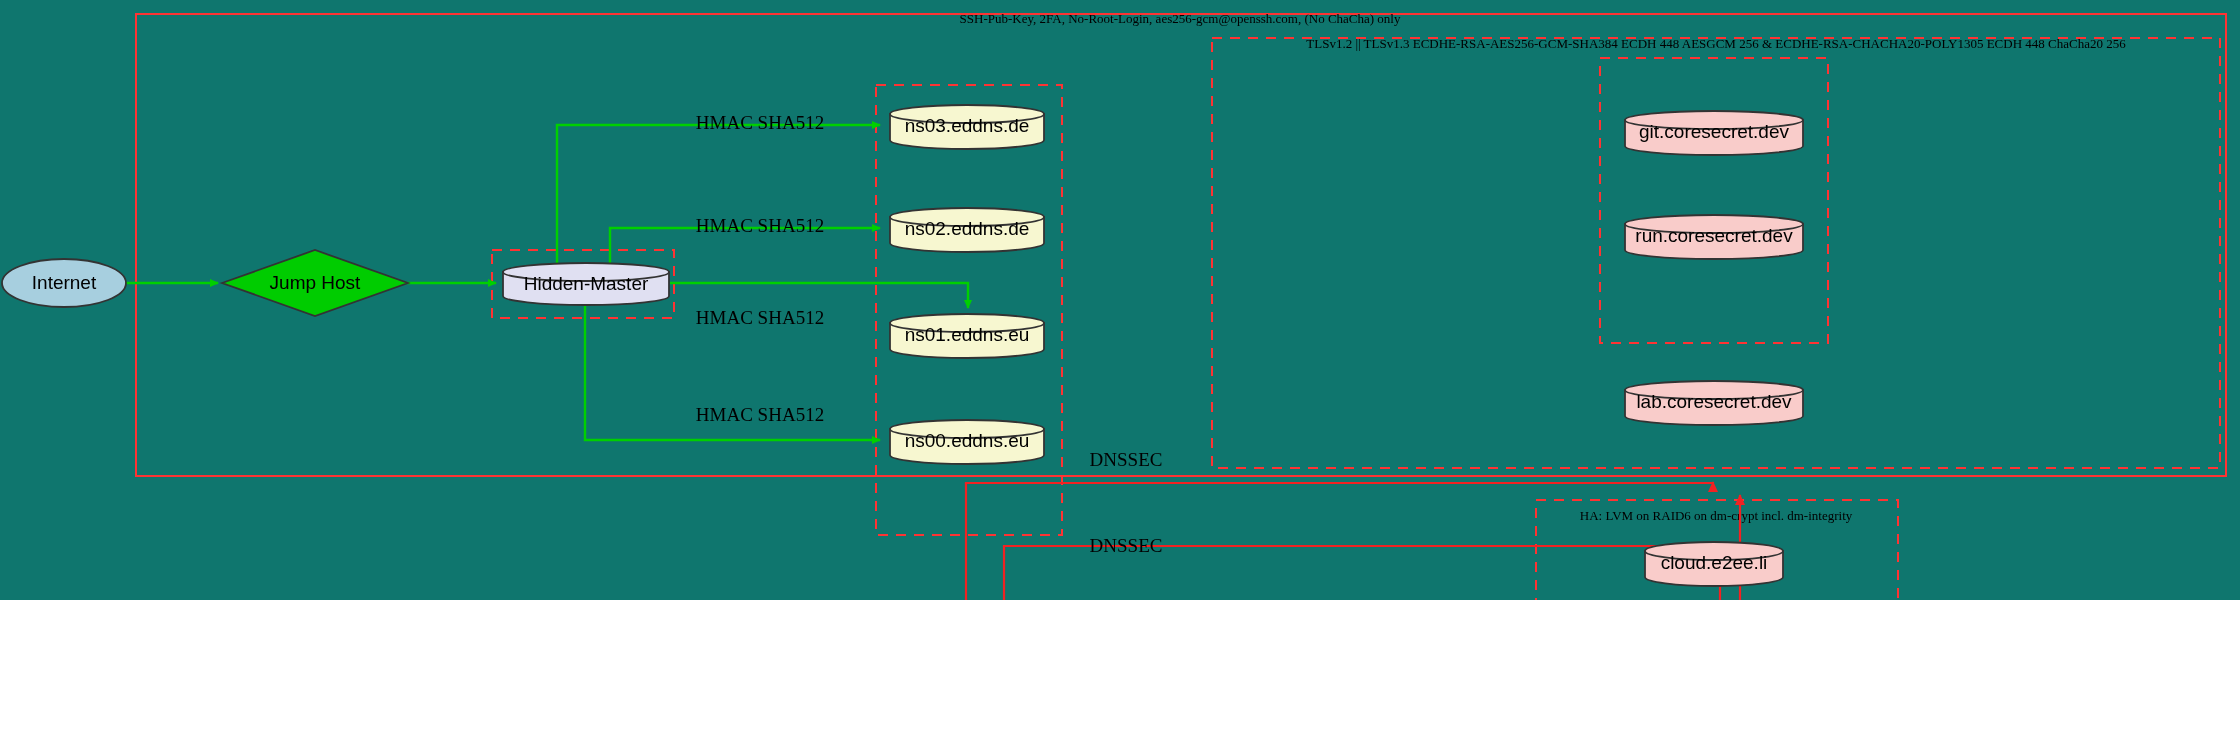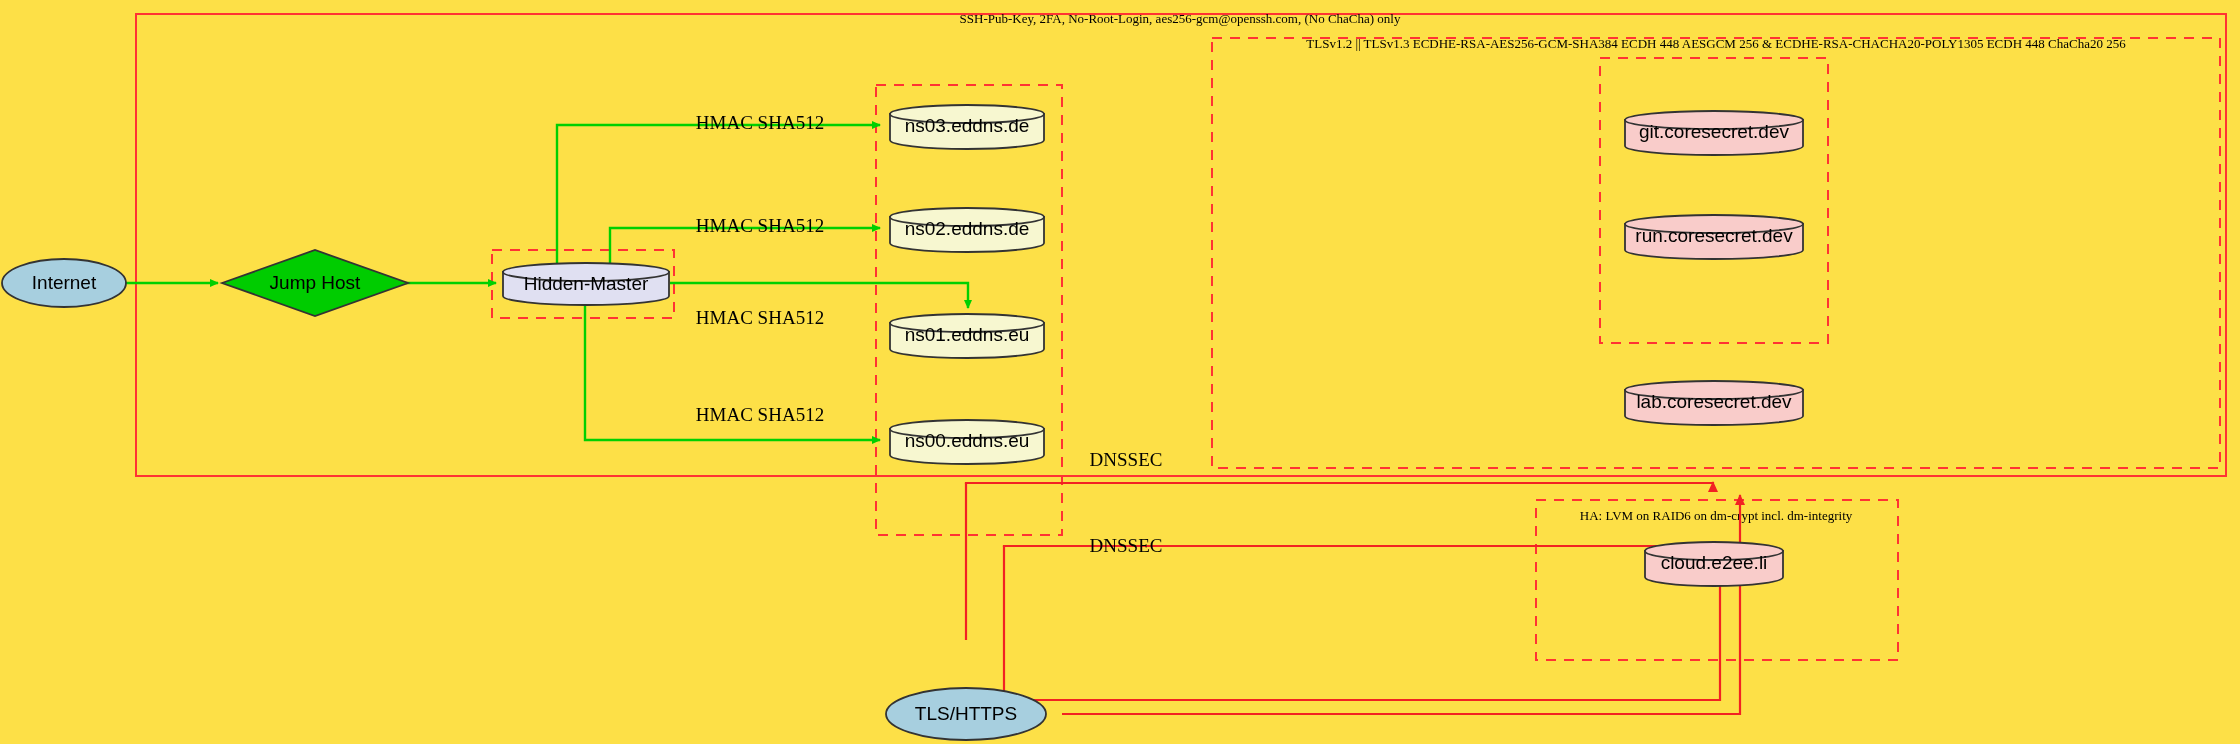--- a/index.html
+++ b/index.html
@@ -3,22 +3,22 @@
 <meta charset="utf-8">
 <style>
   html, body {
     margin: 0;
     padding: 0;
     background: #ffffff;
   }
   #canvas {
     position: relative;
     width: 2240px;
-    height: 744px;
-    background: #fde047;
+    height: 600px;
+    background: #0f766e;
     font-family: "Liberation Sans", sans-serif;
     overflow: hidden;
     text-align: center;
   }
   svg#diagram {
     position: absolute;
     top: 0; left: 0;
     width: 2240px;
     height: 744px;
   }

